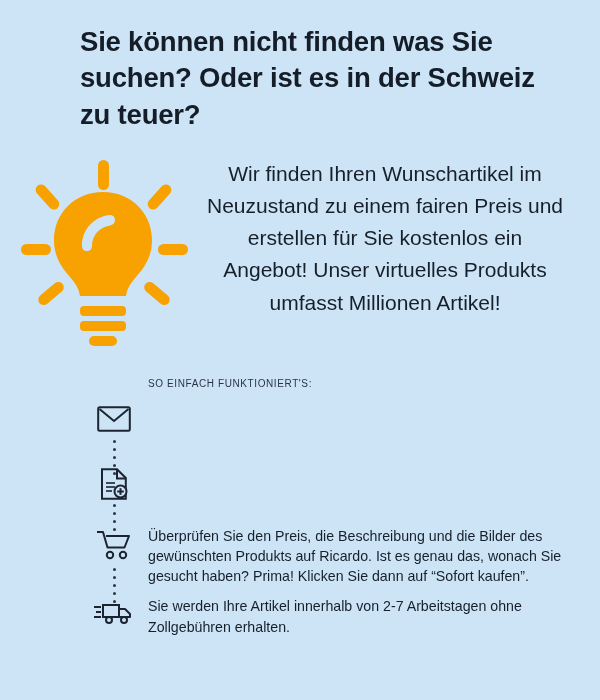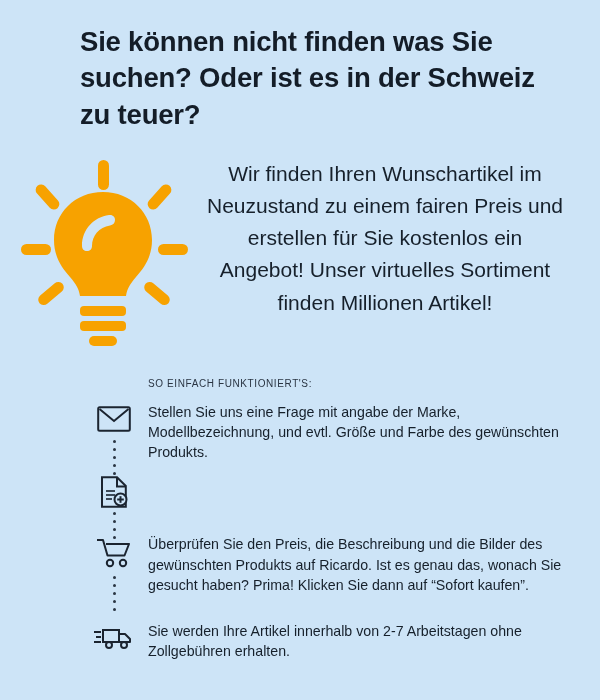--- a/index.html
+++ b/index.html
@@ -101,21 +101,21 @@
   .dots i {
     display: block;
     width: 3px;
     height: 3px;
     background: #2a3543;
     border-radius: 50%;
     margin-bottom: 5px;
   }
   .step-1 { margin-bottom: 8px; }
   .step-2 { margin-bottom: 8px; }
-  .step-3 { margin-bottom: 24px; }
+  .step-3 { margin-bottom: 8px; }
 </style>
 </head>
 <body>
 
 <div class="page">
 
   <div class="headline">Sie können nicht finden was Sie suchen? Oder ist es in der Schweiz zu teuer?</div>
 
   <div class="bulb-wrap">
     <svg width="170" height="190" viewBox="0 0 170 190" aria-hidden="true">
@@ -133,34 +133,33 @@
 
         <rect x="62" y="146" width="46" height="10" rx="4"></rect>
         <rect x="62" y="161" width="46" height="10" rx="4"></rect>
         <rect x="71" y="176" width="28" height="10" rx="5"></rect>
 
         <path d="M64 86 c0 -17 12 -29 27 -31 c4 -0.5 6 2 6 5 c0 3 -2 5 -5 5.5 c-11 2 -18 10 -18 20.5 c0 3 -2 5 -5 5 c-3 0 -5 -2 -5 -5 Z" fill="#cde4f7"></path>
       </g>
     </svg>
   </div>
 
-  <div class="intro">Wir finden Ihren Wunschartikel im Neuzustand zu einem fairen Preis und erstellen für Sie kostenlos ein Angebot!  Unser virtuelles Sortiment finden Millionen Artikel!</div>
+  <div class="intro">Wir finden Ihren Wunschartikel im Neuzustand zu einem fairen Preis und erstellen für Sie kostenlos ein Angebot!  Unser virtuelles Produkts umfasst Millionen Artikel!</div>
 
   <div class="steps-title">SO EINFACH FUNKTIONIERT'S:</div>
 
   <div class="steps">
 
     <div class="step step-1">
       <div class="step-icon">
         <svg width="34" height="26" viewBox="0 0 34 26" aria-hidden="true">
           <rect x="1.2" y="1.2" width="31.6" height="23.6" rx="1.5" fill="none" stroke="#1b2430" stroke-width="2"></rect>
           <path d="M2.5 3 L17 15 L31.5 3" fill="none" stroke="#1b2430" stroke-width="2"></path>
         </svg>
       </div>
-      <div class="step-text">Stellen Sie uns eine Frage mit angabe der Marke, Modellbezeichnung, und evtl. Größe und Farbe des gewünschten Produkts.</div>
       <div class="dots" style="top:40px;">
         <i></i>
           <i></i>
           <i></i>
           <i></i>
           <i></i>
       </div>
     </div>
 
     <div class="step step-2">

